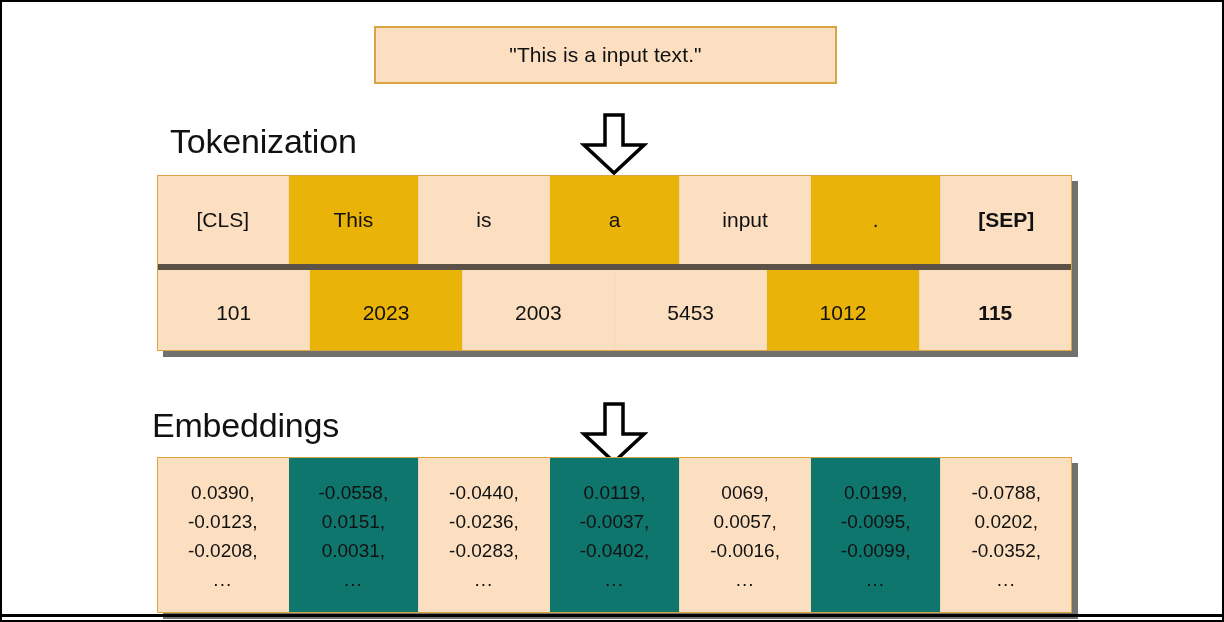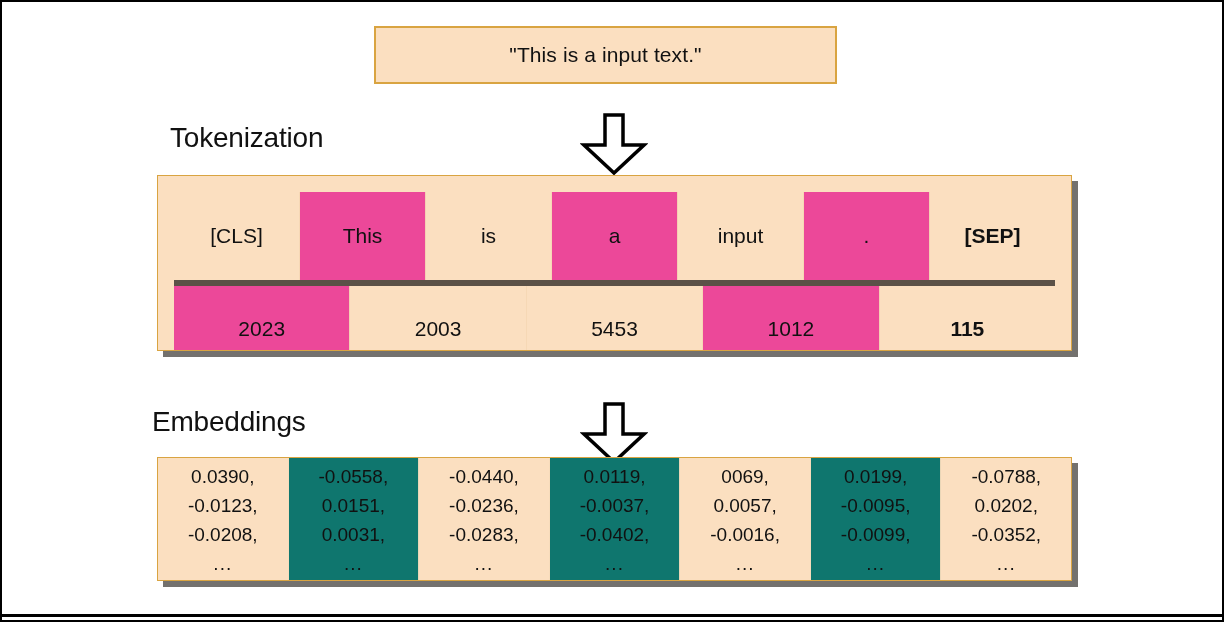--- a/index.html
+++ b/index.html
@@ -45,21 +45,21 @@
   }
   #input-box .txt {
     font-size: 21px;
     color: #111111;
     letter-spacing: 0.1px;
   }
 
   
   .section-heading {
     position: absolute;
-    font-size: 28px;
+    font-size: 34px;
     font-weight: 400;
     color: #111111;
     letter-spacing: -0.2px;
     white-space: nowrap;
   }
   #heading-tokenization { left: 168px; top: 120px; }
   #heading-embeddings   { left: 150px; top: 404px; text-align: center; }
 
   
   .arrow {
@@ -69,21 +69,21 @@
   }
   #arrow-1 { left: 578px; top: 111px; }
   #arrow-2 { left: 578px; top: 400px; }
 
   
   #token-table {
     left: 155px;
     top: 173px;
     width: 915px;
     height: 176px;
-    padding: 16px;
+    padding: 0;
     overflow: hidden;
   }
   .tok-row {
     display: flex;
     width: 100%;
     box-sizing: border-box;
   }
   #tok-row-tokens { height: 88px; }
   #tok-row-ids    { height: 86px; }
   .tok-divider {
@@ -95,28 +95,28 @@
     flex: 1 1 0;
     display: flex;
     align-items: center;
     justify-content: center;
     font-size: 21px;
     color: #111111;
     box-sizing: border-box;
     border-right: 1px solid rgba(245,215,180,0.95);
   }
   .tok-cell:last-child { border-right: none; font-weight: bold; }
-  .tok-cell.alt { background: #ec4899; }
+  .tok-cell.alt { background: #eab308; }
 
   
   #embed-table {
     left: 155px;
     top: 455px;
     width: 915px;
-    height: 124px;
+    height: 156px;
     overflow: hidden;
     display: flex;
   }
   .embed-col {
     flex: 1 1 0;
     display: flex;
     flex-direction: column;
     justify-content: center;
     align-items: center;
     box-sizing: border-box;
@@ -172,20 +172,21 @@
       <div class="tok-cell">is</div>
       <div class="tok-cell alt">a</div>
       <div class="tok-cell">input</div>
       <div class="tok-cell alt">.</div>
       <div class="tok-cell">[SEP]</div>
     </div>
 
     <div class="tok-divider"></div>
 
     <div class="tok-row" id="tok-row-ids">
+      <div class="tok-cell">101</div>
       <div class="tok-cell alt">2023</div>
       <div class="tok-cell">2003</div>
       <div class="tok-cell">5453</div>
       <div class="tok-cell alt">1012</div>
       <div class="tok-cell">115</div>
     </div>
 
   </div>
 
   <div class="arrow" id="arrow-2">

